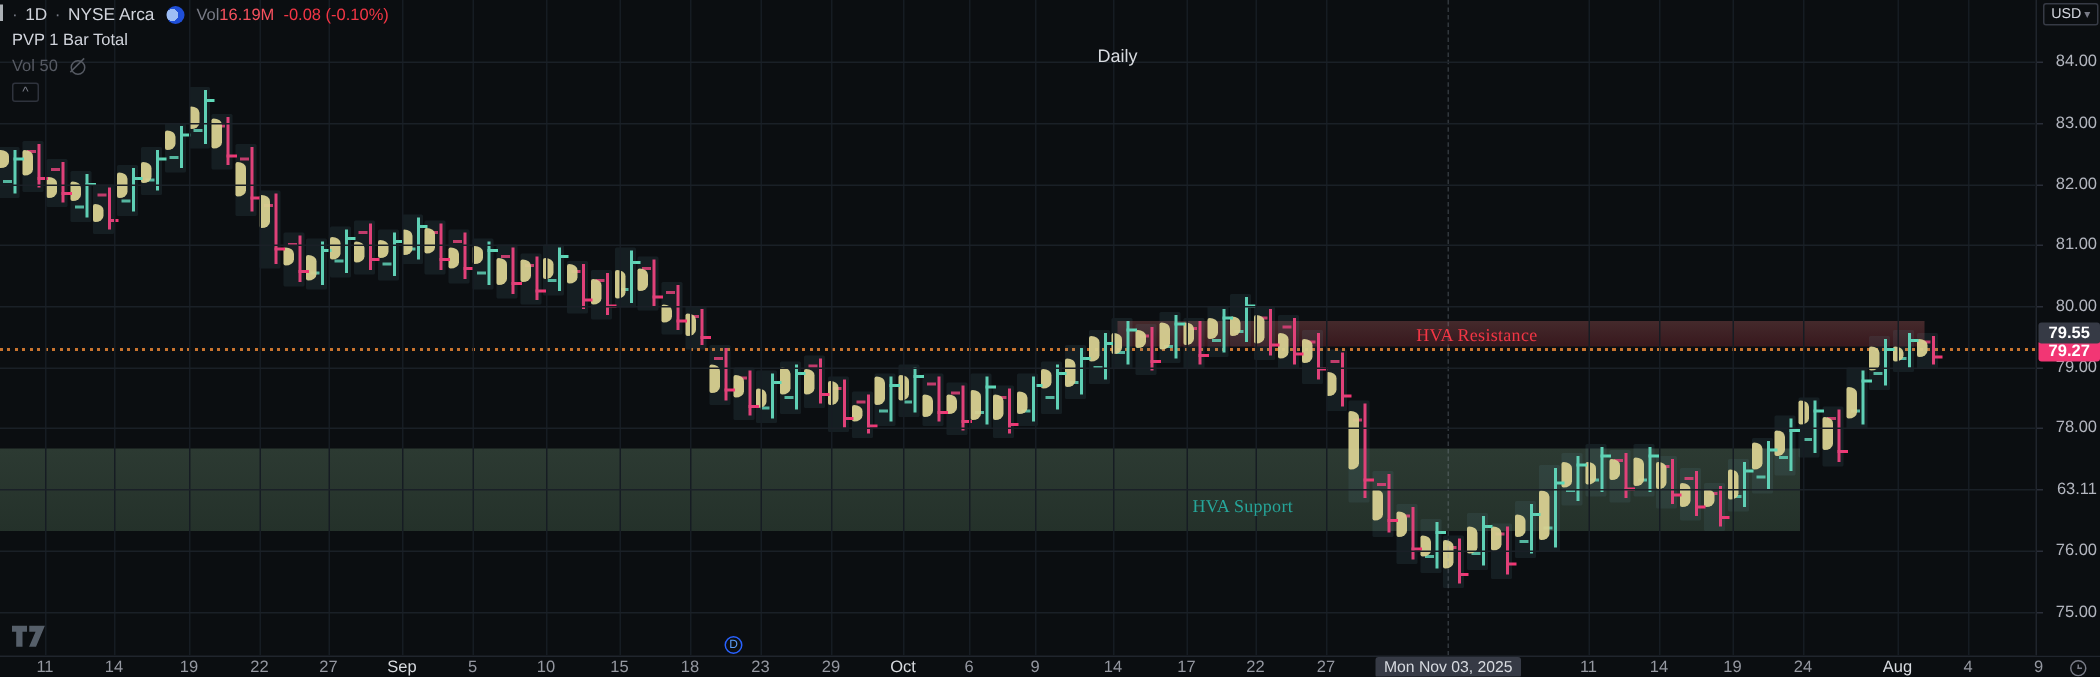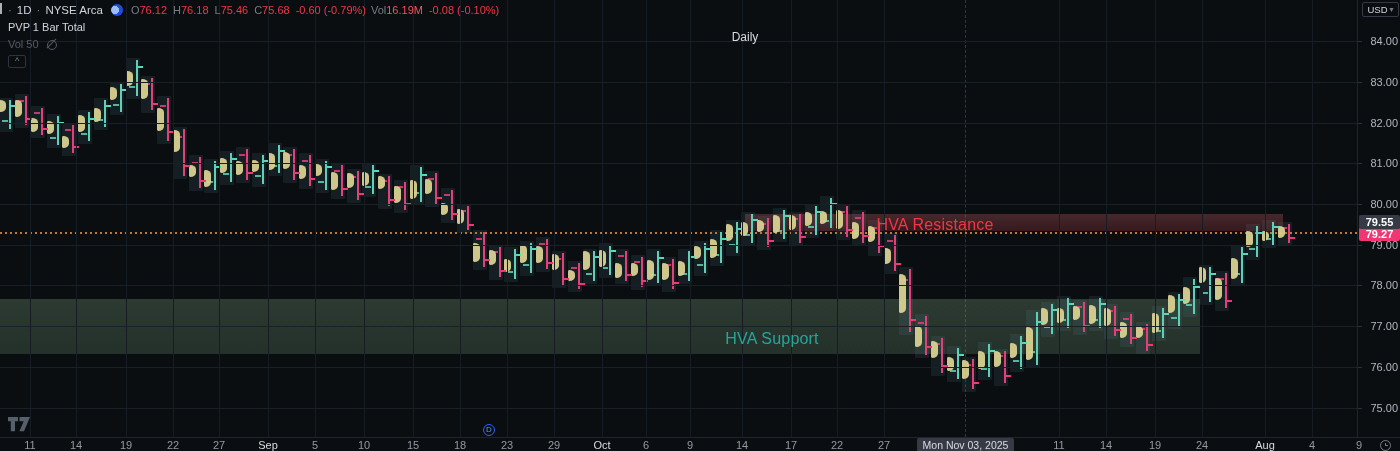--- a/index.html
+++ b/index.html
@@ -14,21 +14,21 @@
   .crossv { position:absolute; top:0; height:437px; width:0; border-left:1px dashed rgba(150,160,175,0.28); }
   .bar-box { position:absolute; background:rgba(100,145,165,0.12); border-radius:1px; }
   .bar-blob { position:absolute; background:#e9d98f; border-radius:2px 8px 8px 2px / 2px 6px 6px 2px; opacity:.95; }
   .bar-line { position:absolute; width:2px; }
   .bar-tick { position:absolute; height:2px; }
   .zone { position:absolute; }
   .zone-res { background:linear-gradient(180deg, rgba(233,120,120,0.26) 0%, rgba(160,48,58,0.30) 100%); }
   .zone-sup { background:linear-gradient(180deg, rgba(130,172,136,0.28) 0%, rgba(108,150,114,0.26) 100%); }
   .lastline { position:absolute; left:0; width:1357px; height:2px;
     background-image:repeating-linear-gradient(90deg,#c9742f 0 2px, transparent 2px 5px); }
-  .zone-label { position:absolute; width:180px; text-align:center; font-size:16px; letter-spacing:.2px; }
+  .zone-label { position:absolute; width:180px; text-align:right; font-size:12px; letter-spacing:.2px;font-family:Liberation Serif, serif; }
   #res-label { left:845px; top:216px; color:#f23645; }
   #sup-label { left:682px; top:330px; color:#26a69a; }
   #daily-label { position:absolute; left:700px; top:30px; width:90px; text-align:center;
     color:#d8dbe0; font-size:12px; }
 
   
   .legend { position:absolute; left:8px; top:4px; z-index:20; }
   .lg-row1 { display:flex; align-items:center; gap:5px; font-size:11.5px; color:#d1d4dc; white-space:nowrap; }
   .lg-sep { color:#787b86; }
   .sym-logo { display:inline-block; width:12px; height:12px; border-radius:50%;
@@ -544,27 +544,20 @@
     <div class="zone-label" id="sup-label">HVA Support</div>
 
     <div class="legend">
       <div class="lg-row1">
         <span class="lg-sep">·</span>
         <span>1D</span>
         <span class="lg-sep">·</span>
         <span>NYSE Arca</span>
         <span class="sym-logo"></span>
         <span class="ohlc">
-          <span><span class="lab">O</span><span class="val">76.12</span></span>
-          <span><span class="lab">H</span><span class="val">76.18</span></span>
-          <span><span class="lab">L</span><span class="val">75.46</span></span>
-          <span><span class="lab">C</span><span class="val">75.68</span></span>
-          <span class="val">-0.60 (-0.79%)</span>
-        </span>
-        <span class="ohlc">
           <span><span class="lab">Vol</span><span class="vol-val">16.19M</span></span>
           <span class="val">-0.08 (-0.10%)</span>
         </span>
       </div>
       <div class="lg-row2">
         <span>PVP 1 Bar Total</span>
       </div>
       <div class="lg-row3">
         <span>Vol 50</span>
         <span class="eye-off"></span>
@@ -581,21 +574,21 @@
 
     <div class="event-marker" style="left: 483px;">D</div>
   </div>
 
   <div class="price-axis">
     <div class="pa-tick" style="top: 407.5px;"></div>
       <div class="pa-label" style="top: 401.5px;">75.00</div>
       <div class="pa-tick" style="top: 366.8px;"></div>
       <div class="pa-label" style="top: 360.8px;">76.00</div>
       <div class="pa-tick" style="top: 326.1px;"></div>
-      <div class="pa-label" style="top: 320.1px;">77.00</div>
+      <div class="pa-label" style="top: 320.1px;">63.11</div>
       <div class="pa-tick" style="top: 285.4px;"></div>
       <div class="pa-label" style="top: 279.4px;">78.00</div>
       <div class="pa-tick" style="top: 244.7px;"></div>
       <div class="pa-label" style="top: 238.7px;">79.00</div>
       <div class="pa-tick" style="top: 204px;"></div>
       <div class="pa-label" style="top: 198px;">80.00</div>
       <div class="pa-tick" style="top: 163.3px;"></div>
       <div class="pa-label" style="top: 157.3px;">81.00</div>
       <div class="pa-tick" style="top: 122.6px;"></div>
       <div class="pa-label" style="top: 116.6px;">82.00</div>

